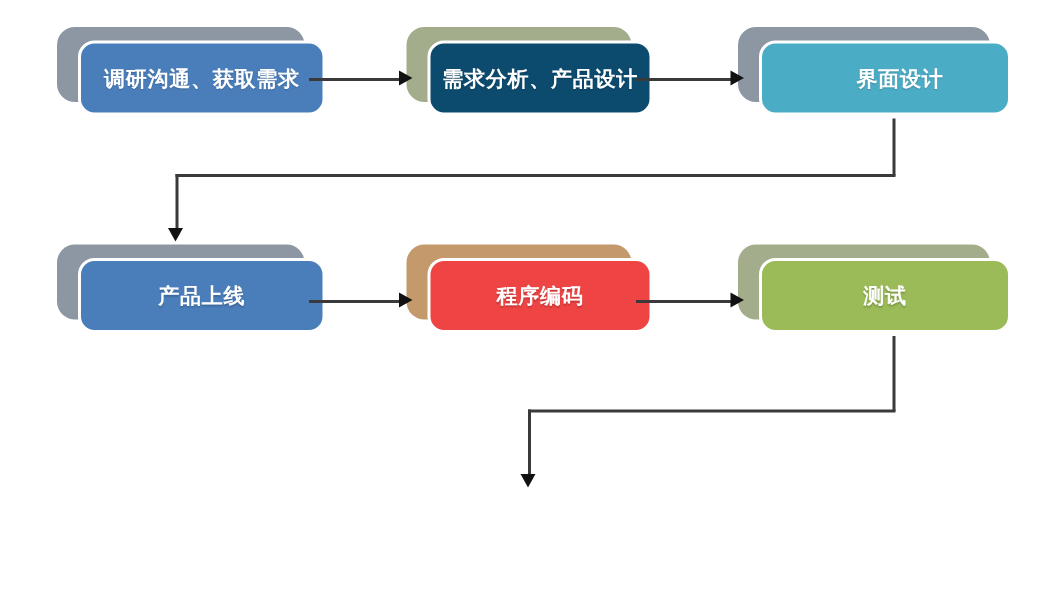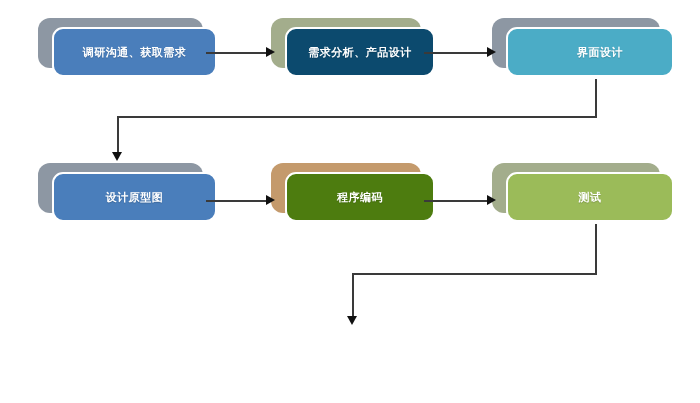--- a/index.html
+++ b/index.html
@@ -38,21 +38,21 @@
     height: 100%;
     border-radius: 11px;
     box-sizing: border-box;
     display: flex;
     align-items: center;
     justify-content: center;
     border: 2px solid #ffffff;
   }
   .node .label {
     color: #ffffff;
-    font-size: 11px;
+    font-size: 14px;
     font-weight: bold;
     letter-spacing: 0.5px;
     line-height: 1;
     white-space: nowrap;
     text-shadow: 0 1px 1px rgba(0,0,0,0.18);
     user-select: none;
   }
   
   .node.plain .backing {
     background: #f2f2f2 !important;
@@ -107,27 +107,27 @@
   <div class="node" style="left: 492px; top: 18px; width: 168px; height: 50px;">
     <div class="backing" style="background: rgb(141, 151, 163);"></div>
     <div class="face" style="background: rgb(75, 172, 198); padding-left: 20px;">
       <span class="label">界面设计</span>
     </div>
   </div>
 
   <div class="node" style="left: 38px; top: 163px; width: 165px; height: 50px;">
     <div class="backing" style="background: rgb(141, 151, 163);"></div>
     <div class="face" style="background: rgb(74, 126, 187);">
-      <span class="label">设计原型图</span>
+      <span class="label">产品上线</span>
     </div>
   </div>
 
   <div class="node" style="left: 271px; top: 163px; width: 150px; height: 50px;">
     <div class="backing" style="background: rgb(196, 154, 108);"></div>
-    <div class="face" style="background: #4d7c0f;">
+    <div class="face" style="background: #ef4444;">
       <span class="label">程序编码</span>
     </div>
   </div>
 
   <div class="node" style="left: 492px; top: 163px; width: 168px; height: 50px;">
     <div class="backing" style="background: rgb(163, 173, 140);"></div>
     <div class="face" style="background: rgb(155, 187, 89); justify-content: center;">
       <span class="label">测试</span>
     </div>
   </div>

